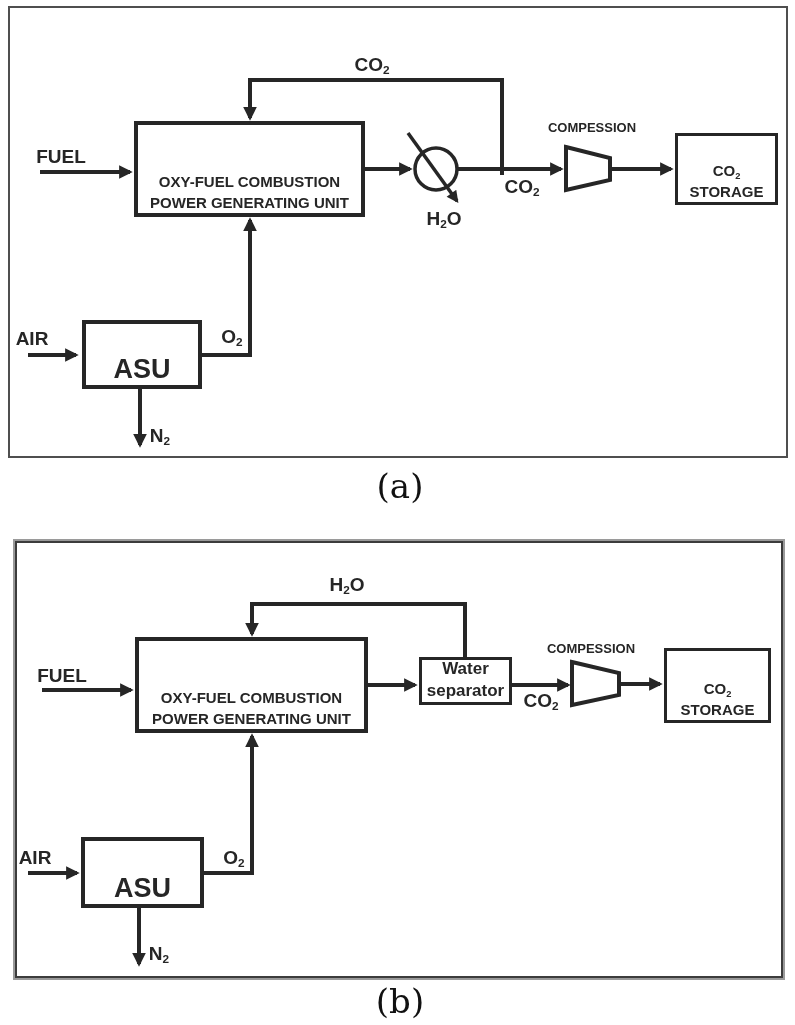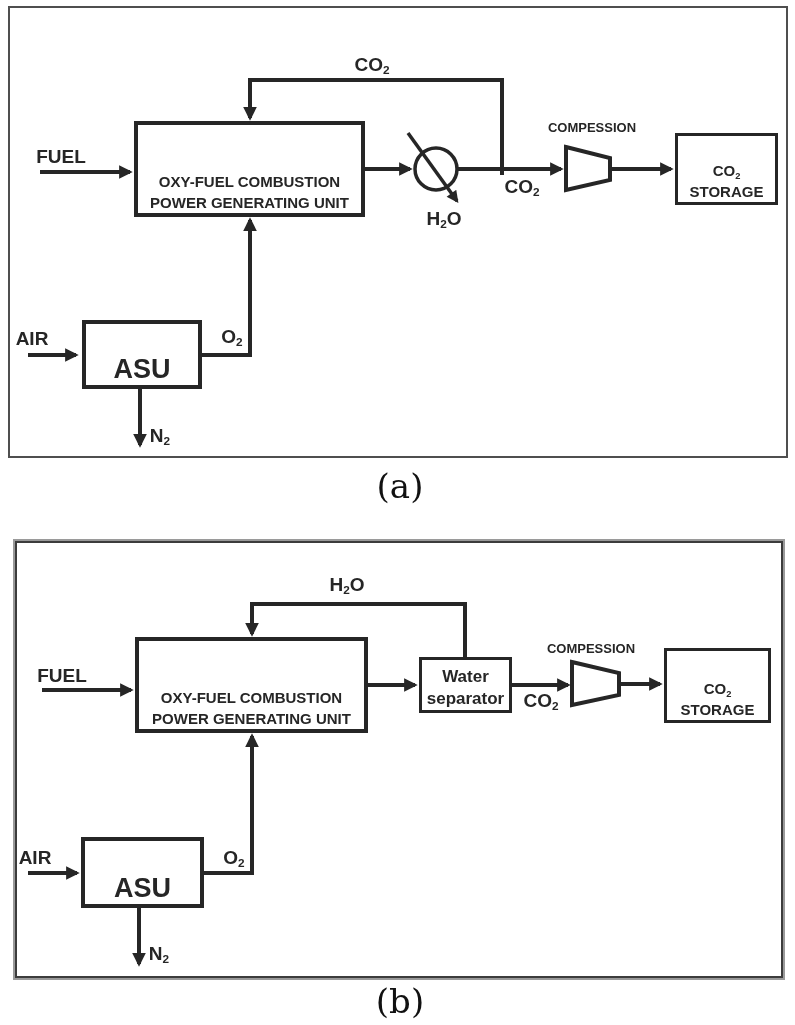--- a/index.html
+++ b/index.html
@@ -89,21 +89,21 @@
       <line class="ln" x1="11" y1="330" x2="60" y2="330" marker-end="url(#ah)"></line>
       <polyline class="ln" points="187,330 235,330 235,193" marker-end="url(#ah)"></polyline>
       <line class="ln" x1="122" y1="365" x2="122" y2="421" marker-end="url(#ah)"></line>
     </svg>
 
     <div class="box" style="left:118px;top:94px;width:233px;height:96px;border-width:4px;font-size:15px;line-height:21px;">
       <span>OXY-FUEL COMBUSTION</span>
       <span>POWER GENERATING UNIT</span>
     </div>
 
-    <div class="box" style="left:402px;top:114px;width:93px;height:56px;border-width:3px;font-size:17px;line-height:22px;">
+    <div class="box" style="left:402px;top:114px;width:93px;height:48px;border-width:3px;font-size:17px;line-height:22px;">
       <span>Water</span>
       <span>separator</span>
     </div>
 
     <div class="box" style="left:647px;top:105px;width:107px;height:75px;border-width:3px;font-size:15px;line-height:21px;">
       <span><span>CO</span><sub>2</sub></span>
       <span>STORAGE</span>
     </div>
 
     <div class="box" style="left:64px;top:294px;width:123px;height:71px;border-width:4px;font-size:27px;">

